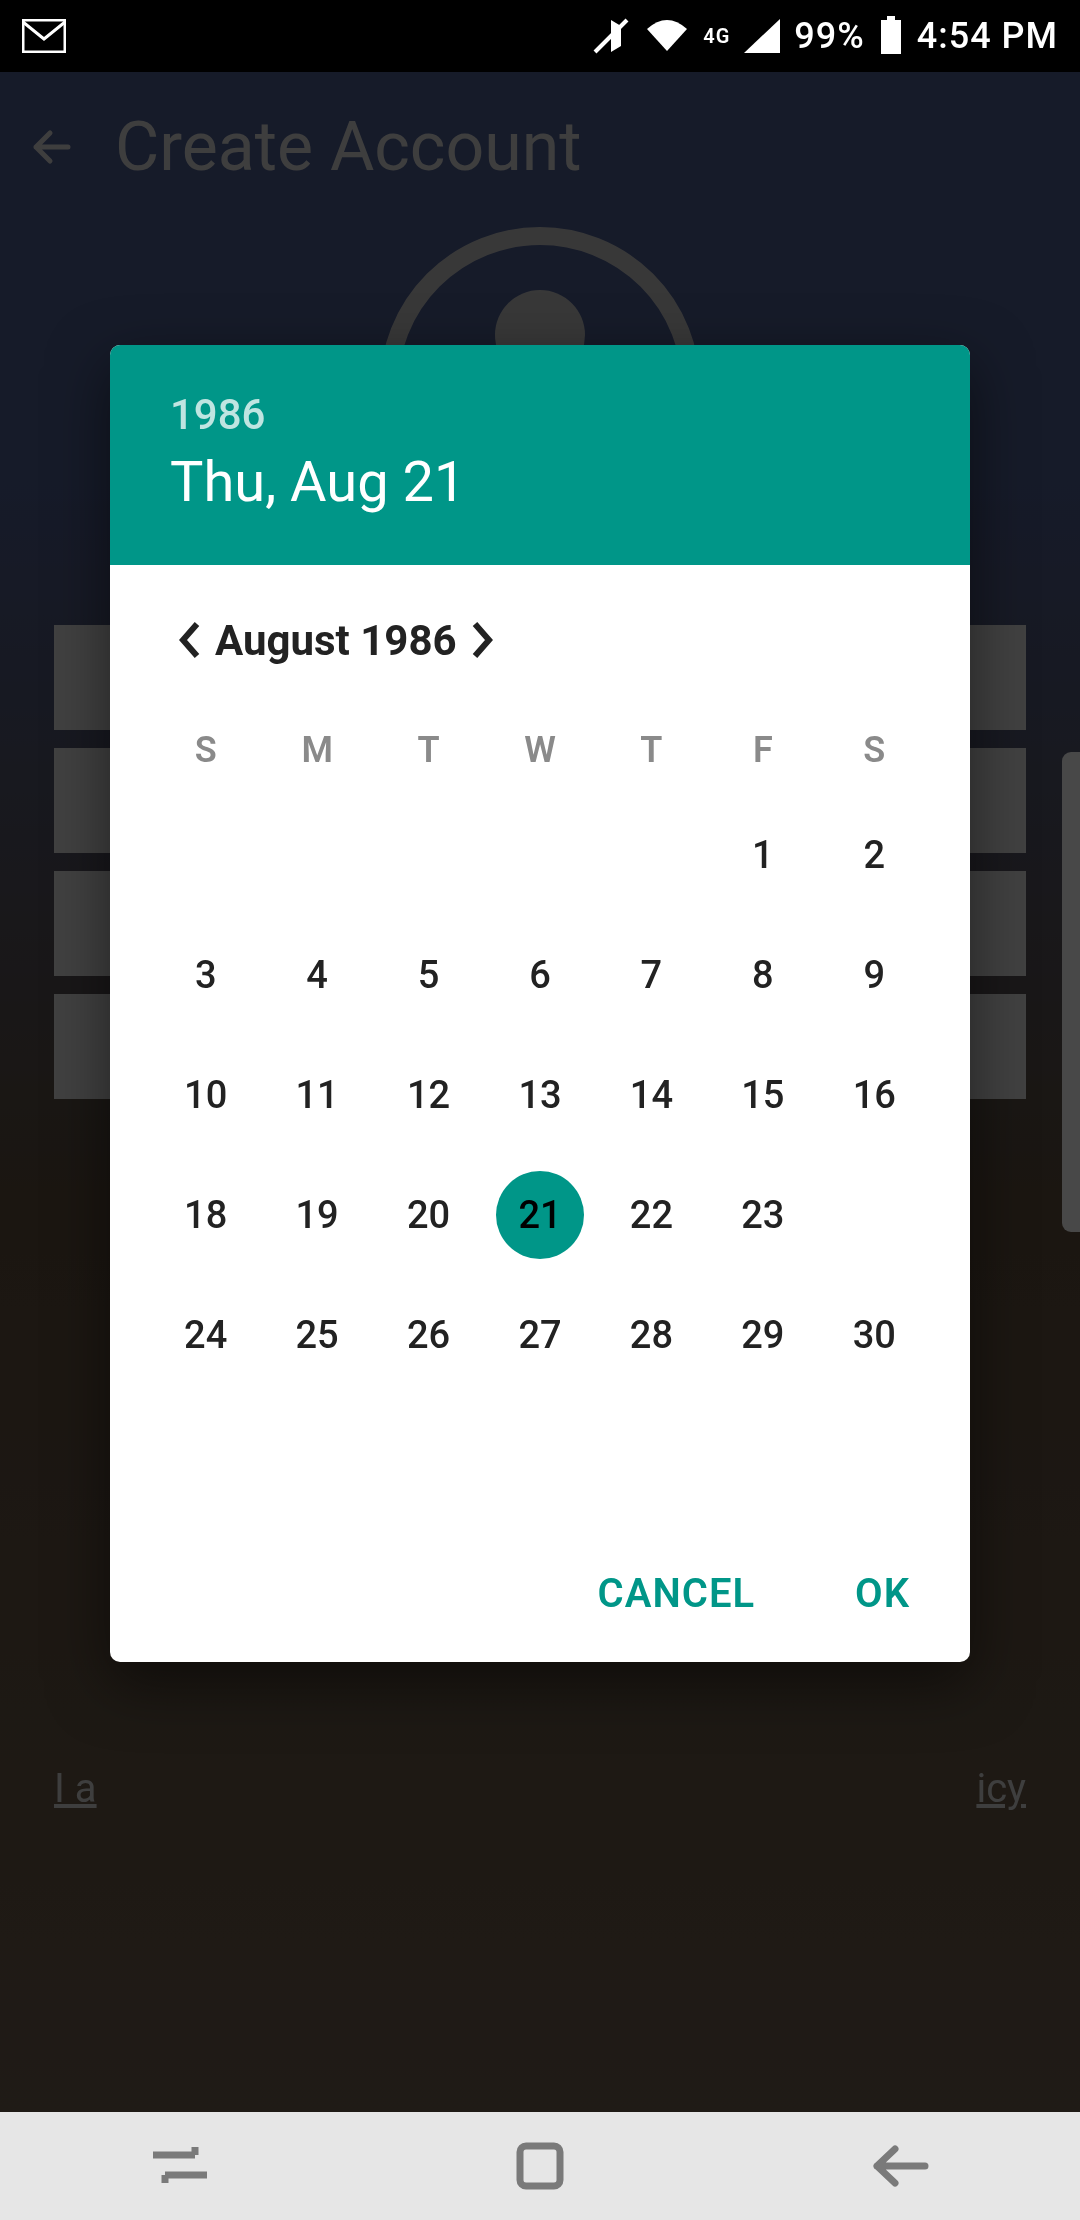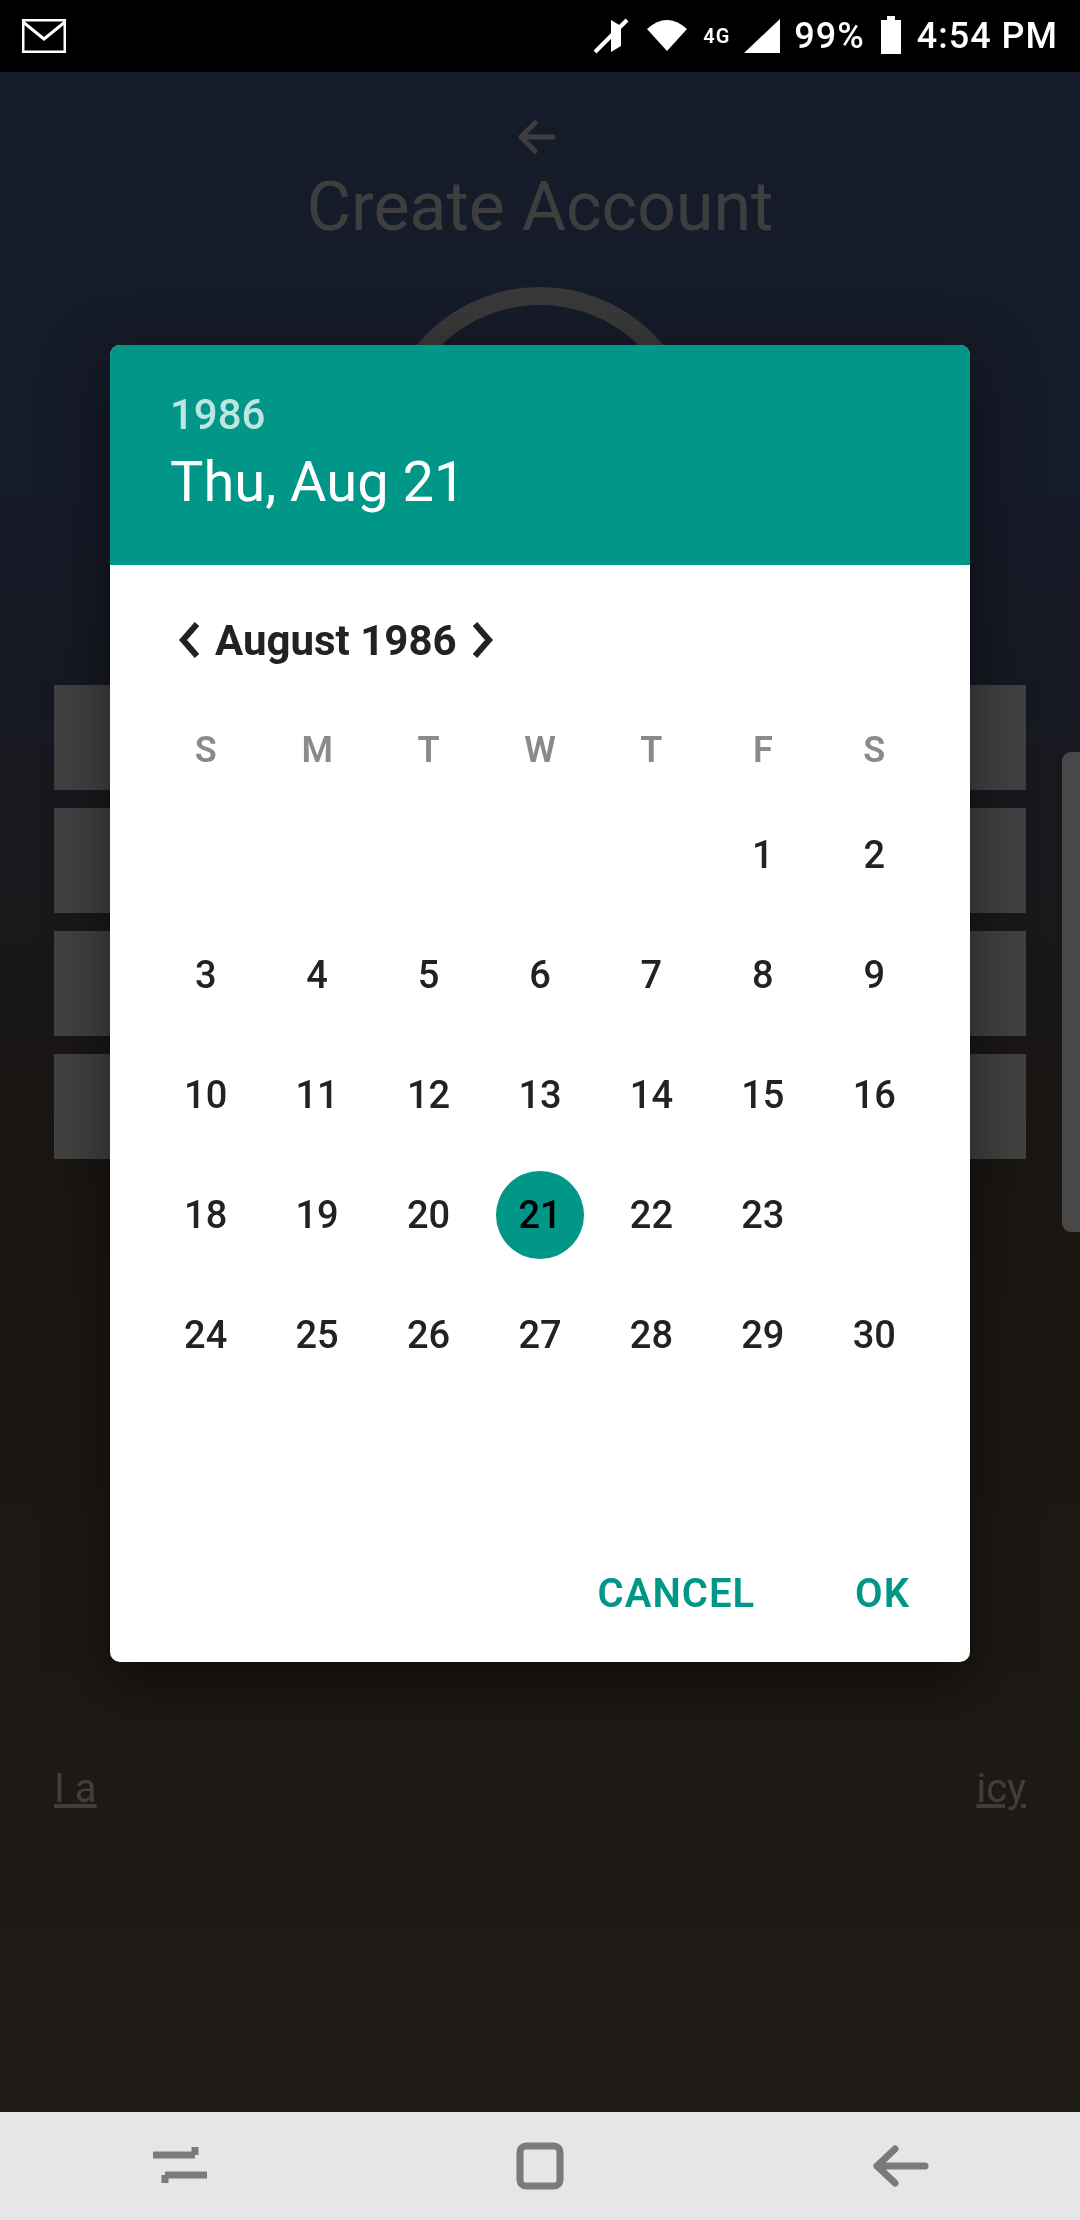--- a/index.html
+++ b/index.html
@@ -16,23 +16,22 @@
   .status-bar .icon { display:inline-flex; }
   .status-bar .txt { letter-spacing:1px; }
 
   
   .app-bg {
     position:absolute; top:72px; left:0; width:1080px; height:2040px;
     background:linear-gradient(#4a5a8a 0%, #4a5a8a 20%, #5a4a3a 55%, #6a5a4a 100%);
     filter:brightness(0.55);
   }
   .app-header {
-    display:flex; align-items:center; padding:35px 25px 40px;
+    display:flex; align-items:center; gap:30px; padding:35px 25px 40px;
     color:#d0d0d0;
-    flex-direction:column;
   }
   .app-header .back-arrow { width:60px; height:60px; display:flex; align-items:center; justify-content:center; }
   .app-header .title { font-size:68px; font-weight:400; color:#cfcfcf; }
   .avatar-ring {
     width:320px; height:320px; border:18px solid #bcbcbc; border-radius:50%;
     margin:0 auto; display:flex; align-items:flex-start; justify-content:center; padding-top:45px;
   }
   .avatar-ring .head { width:90px; height:90px; background:#bcbcbc; border-radius:50%; }
   .form-field {
     width:972px; height:105px; background:#d8d8d8; margin:18px 54px;

